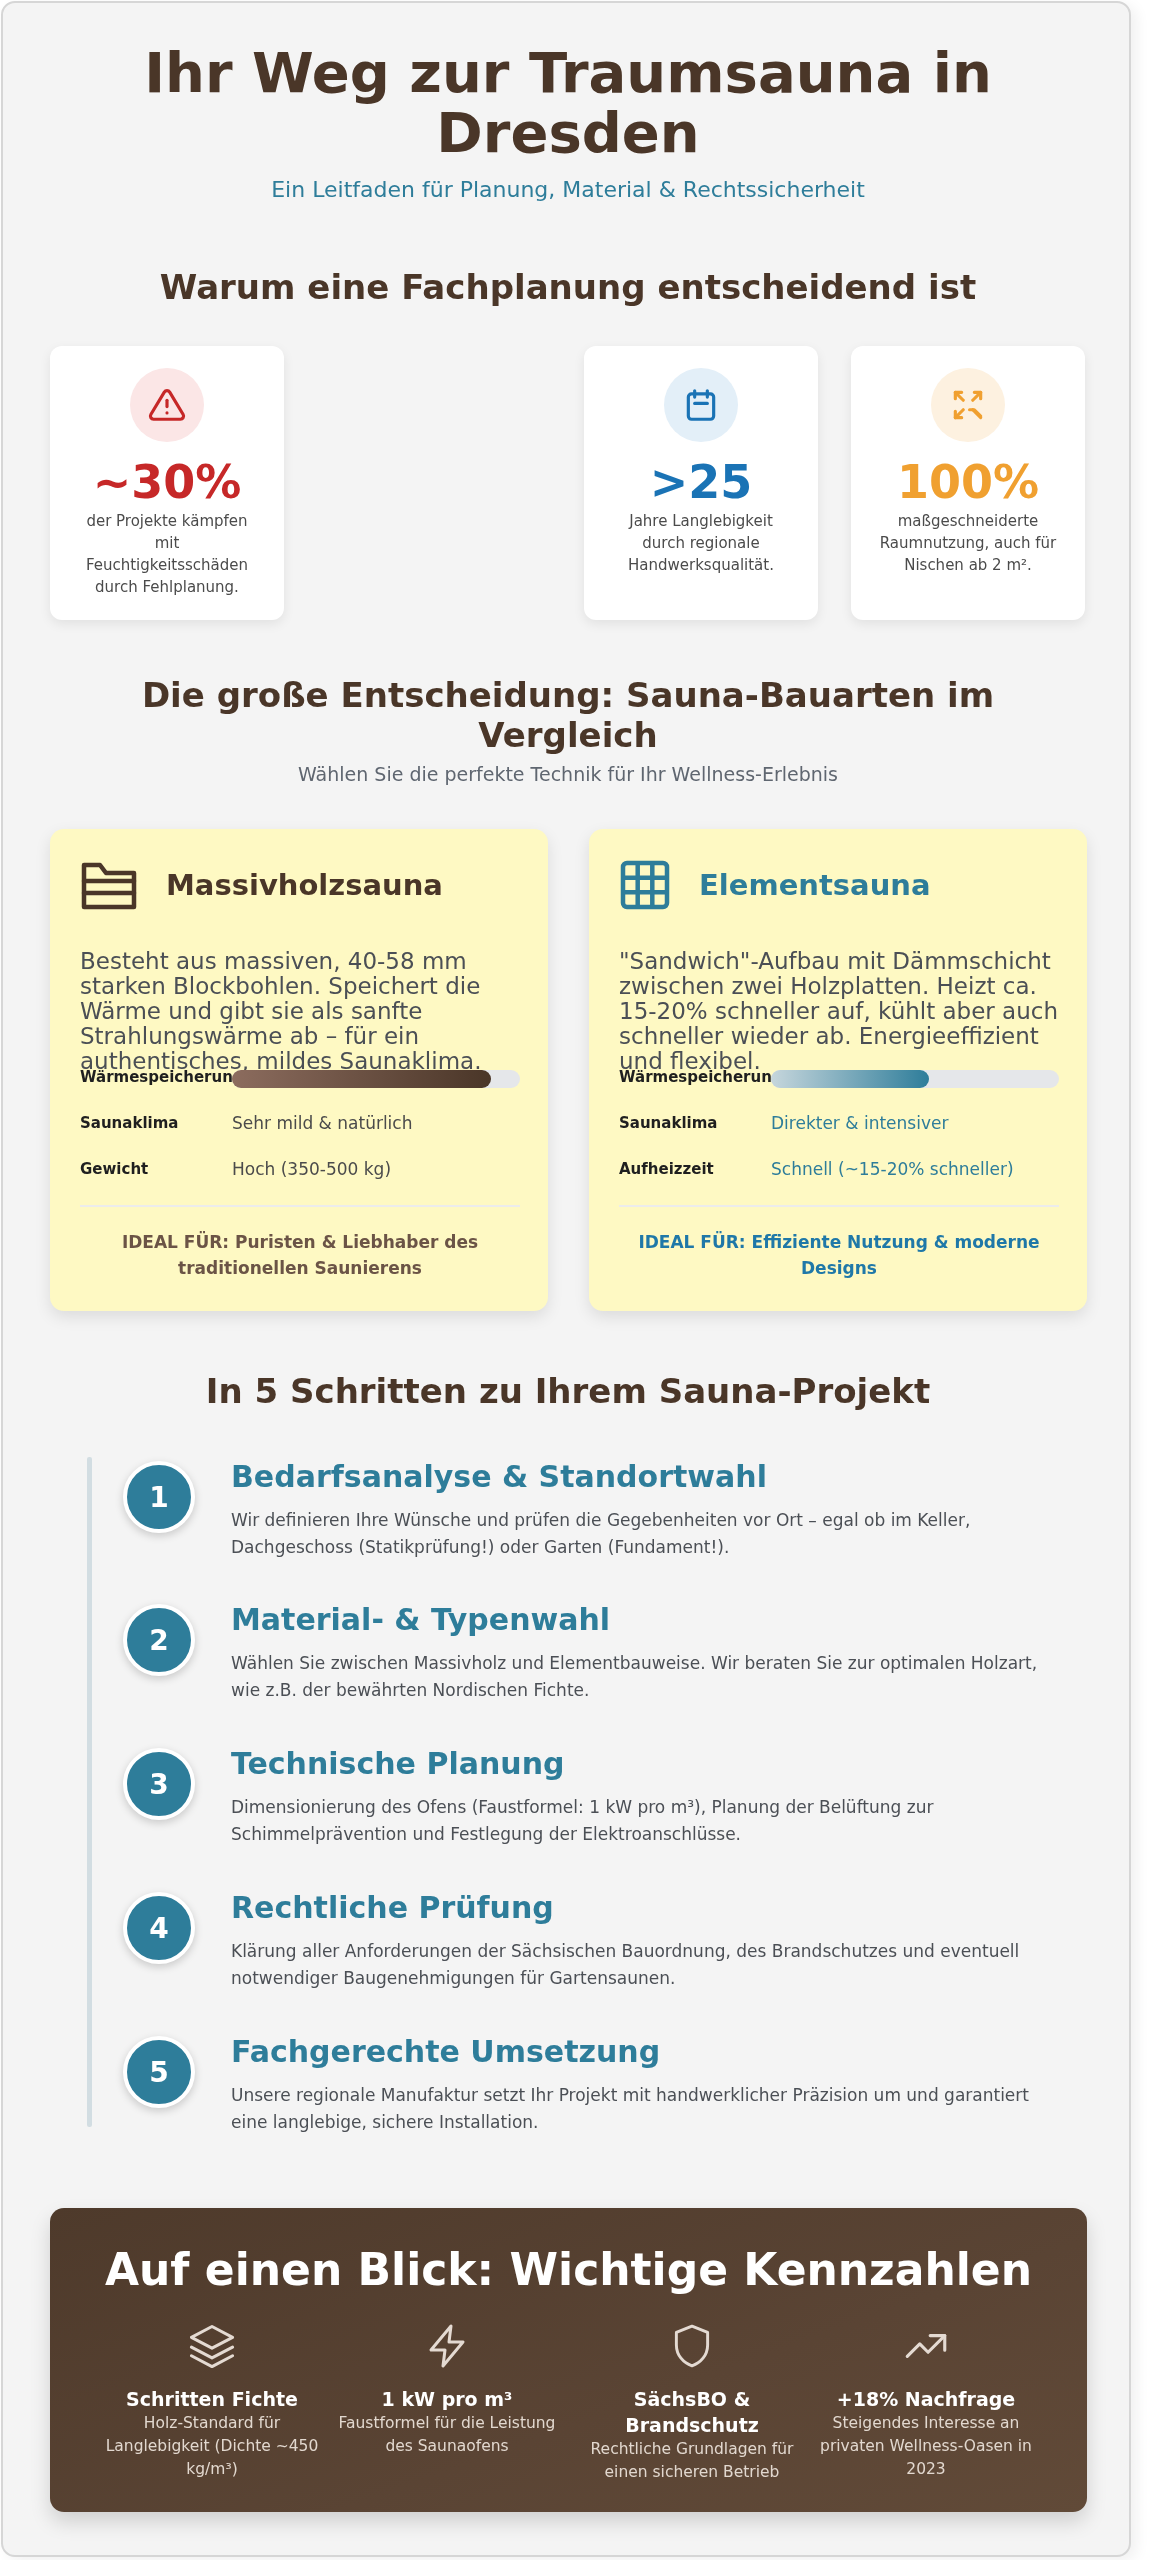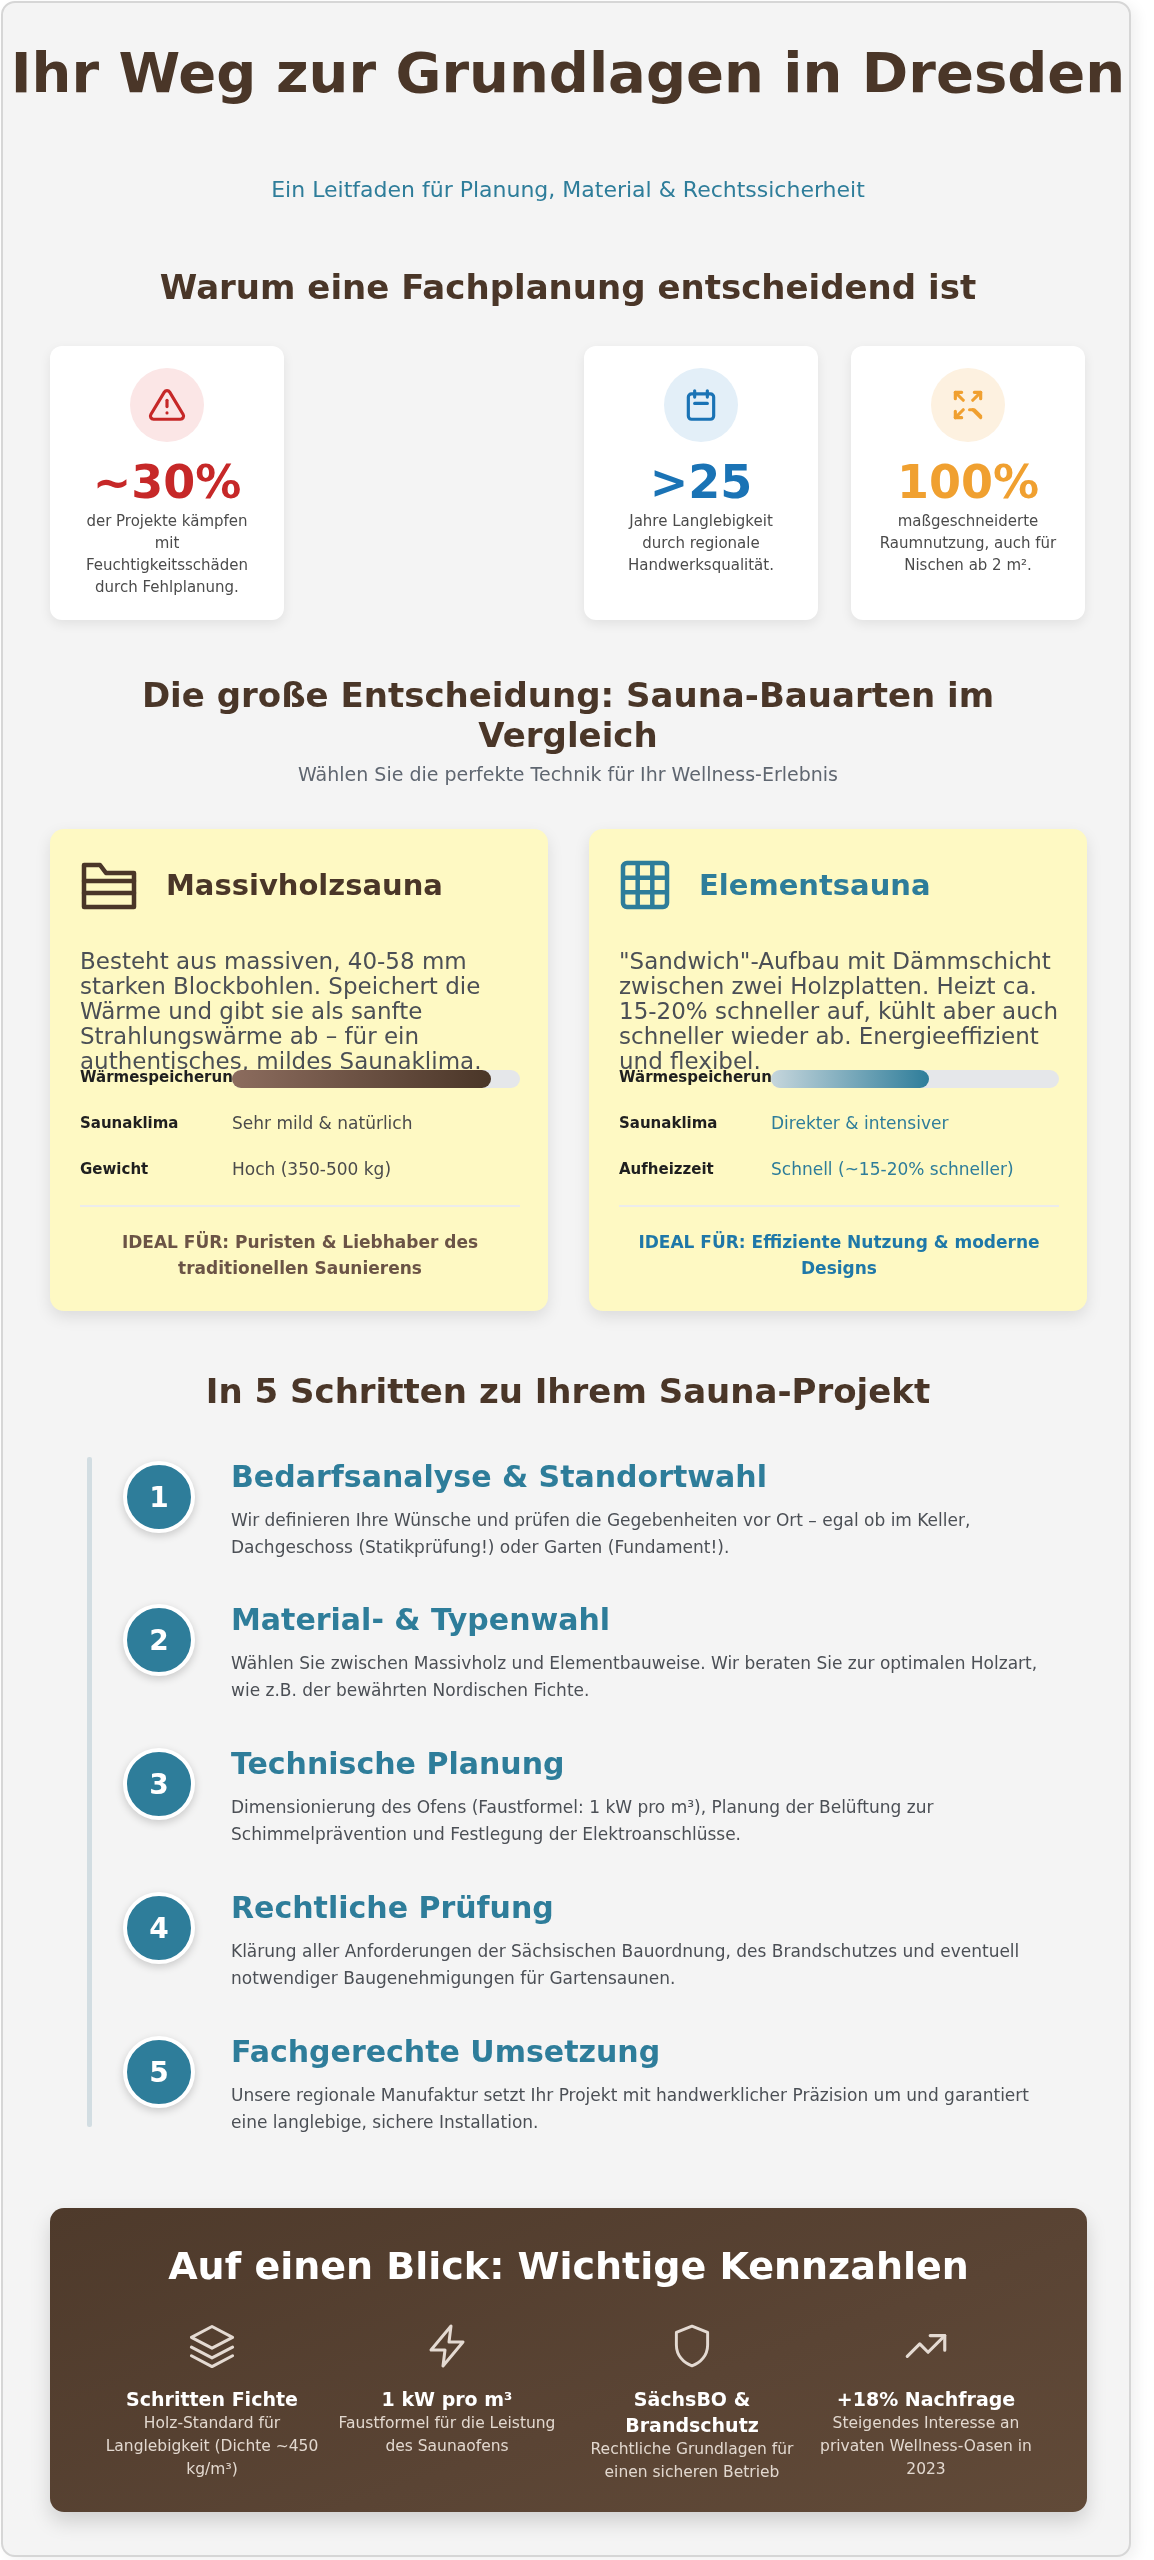--- a/index.html
+++ b/index.html
@@ -71,32 +71,32 @@
   }
   .step-title { position: absolute; left: 108px; top: -2px; font-weight: bold; font-size: 30px; color: #2e7d9a; white-space: nowrap; }
   .step-desc { position: absolute; left: 108px; top: 46px; width: 820px; font-size: 17px; line-height: 26.5px; color: #4b4f55; }
 
   
   .summary {
     position: absolute; left: 47px; top: 2205px; width: 1037px; height: 304px;
     border-radius: 14px; background: linear-gradient(160deg, #4e3a2b 0%, #5a4434 60%, #614a38 100%);
     box-shadow: 0 10px 20px rgba(0,0,0,0.15);
   }
-  .summary-title { position: absolute; left: 0; width: 1037px; top: 36px; text-align: center; color: #ffffff; font-weight: bold; font-size: 38px; }
+  .summary-title { position: absolute; left: 0; width: 1037px; top: 36px; text-align: center; color: #ffffff; font-weight: bold; font-size: 44px; }
   .summary-item { position: absolute; top: 110px; width: 230px; text-align: center; }
   .summary-icon { height: 56px; display: flex; align-items: center; justify-content: center; }
   .summary-item-title { color: #ffffff; font-weight: bold; font-size: 19px; line-height: 26px; margin-top: 12px; }
   .summary-item-desc { color: #e2d8cf; font-size: 15.5px; line-height: 23px; }
 </style>
 </head>
 <body>
 
 <div class="frame">
 
-  <h1 class="hero-title">Ihr Weg zur Grundlagen in Dresden</h1>
+  <h1 class="hero-title">Ihr Weg zur Traumsauna in Dresden</h1>
   <p class="hero-sub">Ein Leitfaden für Planung, Material &amp; Rechtssicherheit</p>
 
   <h2 class="section-title" style="top:264px;">Warum eine Fachplanung entscheidend ist</h2>
 
   <div class="stat-card" style="left:47px;">
     <div class="stat-icon-wrap" style="background:#fbe6e6;">
       <svg width="38" height="38" viewBox="0 0 24 24" fill="none" stroke="#c62828" stroke-width="2" stroke-linecap="round" stroke-linejoin="round">
         <path d="M10.3 3.9L1.8 18a2 2 0 0 0 1.7 3h17a2 2 0 0 0 1.7-3L13.7 3.9a2 2 0 0 0-3.4 0z"></path>
           <line x1="12" y1="9" x2="12" y2="13"></line>
           <line x1="12" y1="17" x2="12" y2="17"></line>

